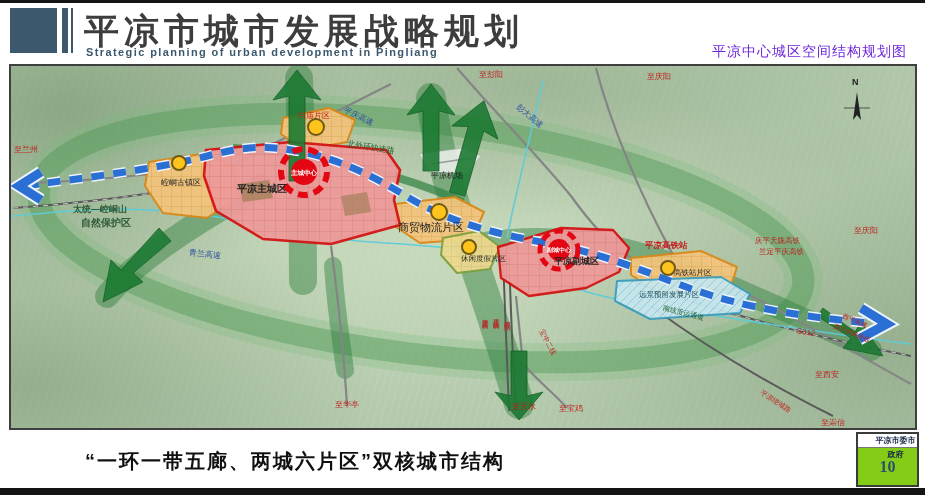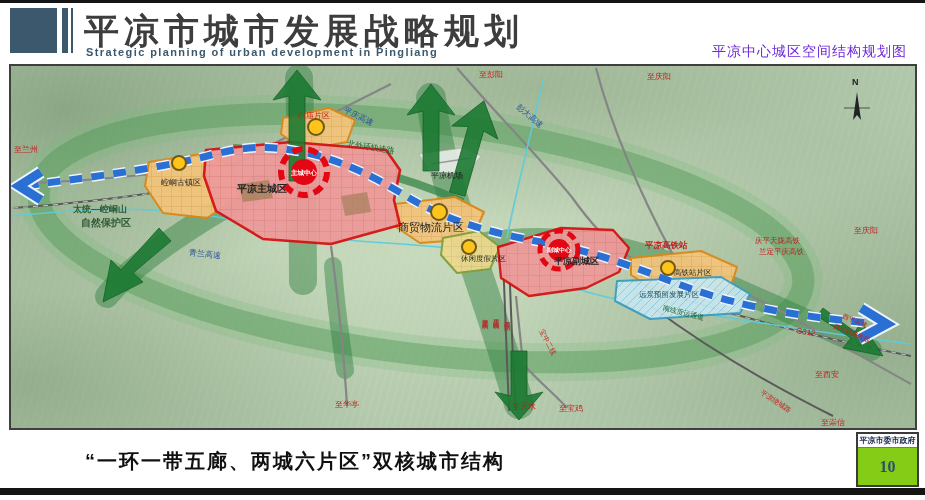--- a/index.html
+++ b/index.html
@@ -37,21 +37,21 @@
   .bold{font-weight:bold;}
   .vert{writing-mode:vertical-rl;font-size:6.5px;color:#b03030;letter-spacing:.5px;}
   .ctr{color:#fff;font-weight:bold;}
   
   .caption{position:absolute;left:85px;top:448px;font-size:20px;font-weight:bold;color:#101010;
            letter-spacing:2px;white-space:nowrap;}
   .pagebox{position:absolute;left:856px;top:432px;width:63px;height:55px;border:2px solid #3a3a3a;
            background:#fff;}
   .pagebox .org{display:block;width:100%;height:14px;font-family:"Liberation Serif",serif;
            font-size:8px;font-weight:bold;color:#1a2a4a;text-align:center;line-height:14px;
-           border-bottom:1px solid #777;}
+           border-bottom:1px solid #777;padding-left:16px;}
   .pagebox .num{display:flex;align-items:center;justify-content:center;width:100%;height:37px;
            background:#84cc16;font-family:"Liberation Serif",serif;font-size:16px;
            font-weight:bold;color:#2c4f6b;}
 </style>
 </head>
 <body>
 
 <div id="page">
   <div class="topbar"></div>
 

